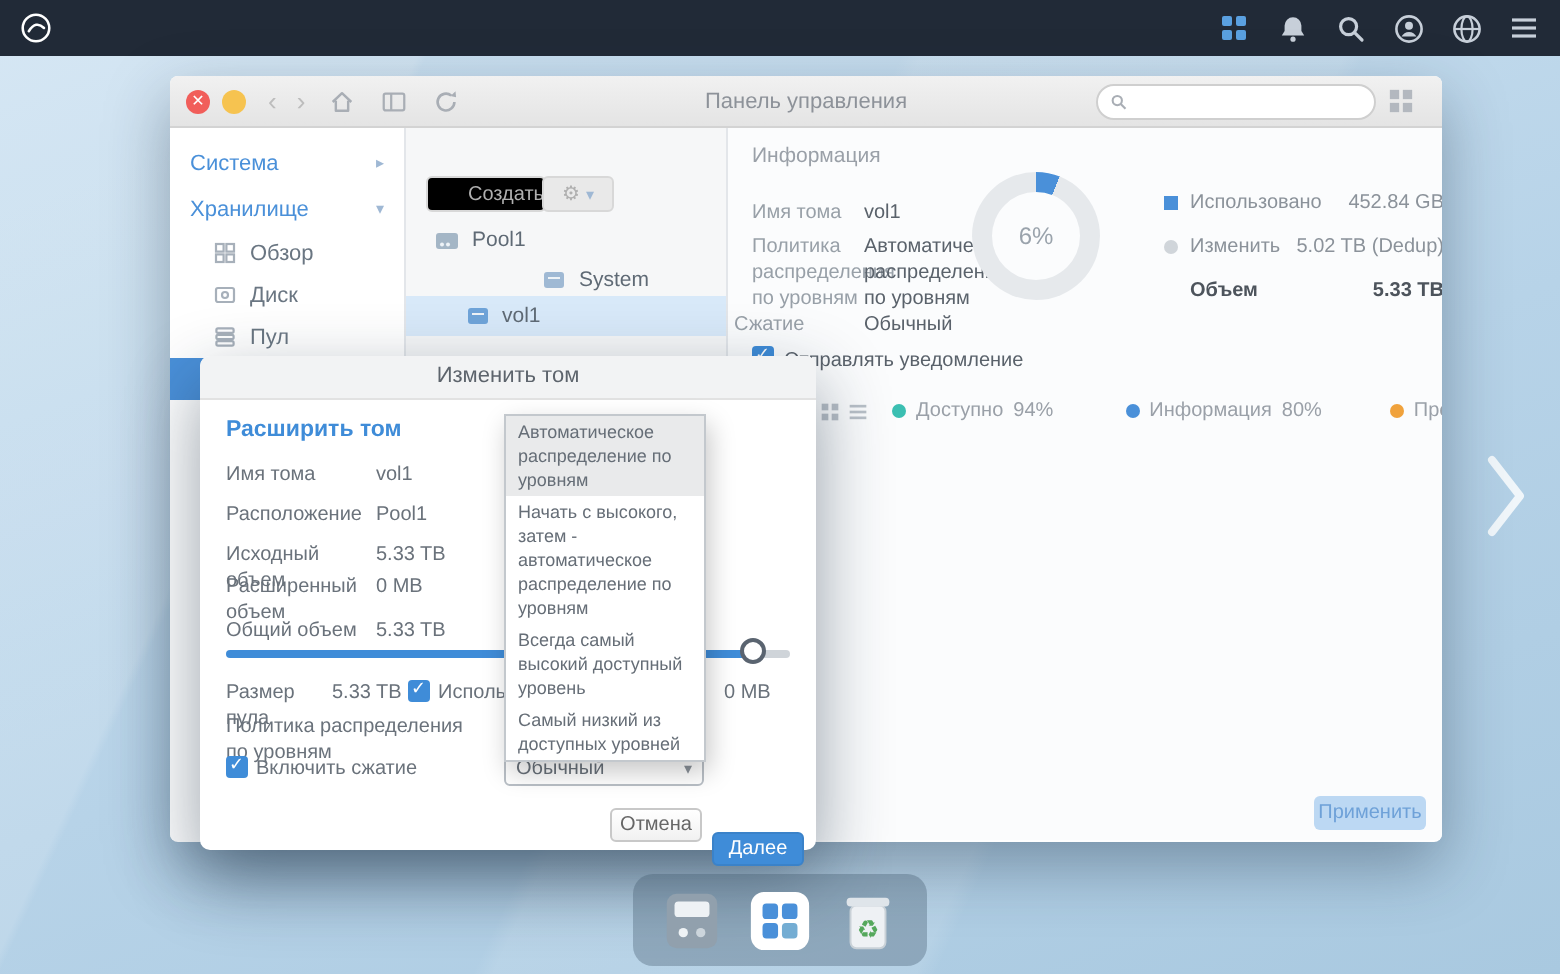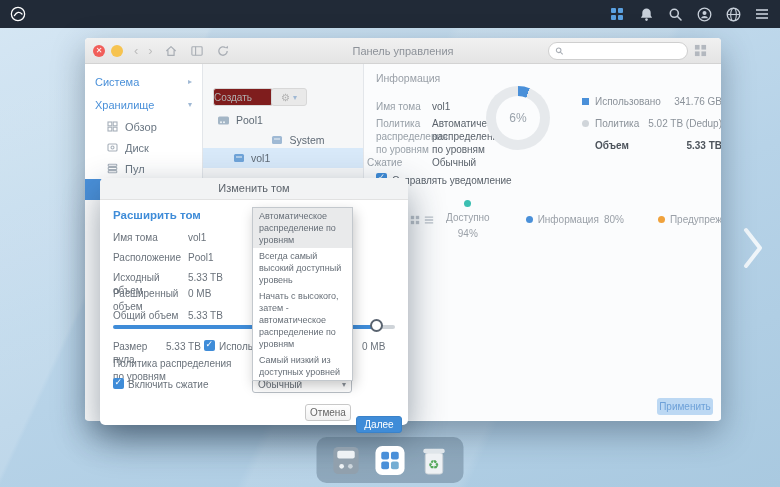--- a/index.html
+++ b/index.html
@@ -26,21 +26,21 @@
   .win-body{display:flex;height:356px;}
   
   .sidebar{width:118px;background:#fff;border-right:1px solid #e3e6ea;padding-top:6px;box-sizing:border-box;font-size:11px;}
   .side-group{height:23px;display:flex;align-items:center;justify-content:space-between;padding:0 10px;color:#4a90d9;cursor:pointer;}
   .chev{font-size:8px;color:#9fb8d4;}
   .sub-row{height:21px;display:flex;align-items:center;gap:7px;padding:0 8px 0 22px;color:#6a7682;cursor:pointer;}
   .sub-row.selected{background:#4a90d9;color:#fff;}
   
   .vlist{width:160px;background:#f6f7f8;border-right:1px solid #e3e6ea;position:relative;font-size:10.5px;}
   .vlist-header{padding:8px 10px 0;color:#9aa0a8;}
-  .create-btn{position:absolute;left:10px;top:24px;width:60px;height:18px;background:#7f1d1d;border:1px solid #d8d8d8;border-radius:3px;color:#b0b0b0;font-size:10px;text-align:left;line-height:17px;box-sizing:border-box;cursor:default;}
+  .create-btn{position:absolute;left:10px;top:24px;width:60px;height:18px;background:#000000;border:1px solid #d8d8d8;border-radius:3px;color:#b0b0b0;font-size:10px;text-align:right;line-height:17px;box-sizing:border-box;cursor:default;}
   .gear-btn{position:absolute;left:68px;top:24px;width:36px;height:18px;background:#e9e9e9;border:1px solid #d8d8d8;border-radius:3px;color:#b0b0b0;font-size:10px;display:flex;align-items:center;justify-content:center;gap:3px;box-sizing:border-box;cursor:pointer;}
   .tree-row{position:absolute;left:0;right:0;height:20px;display:flex;align-items:center;gap:6px;color:#5f6a75;cursor:pointer;}
   .tree-row.pool{top:46px;padding-left:14px;}
   .tree-row.child{padding-left:30px;}
   .tree-row.selected{background:#d8e9f9;}
   
   .info{flex:1;background:#fbfcfd;position:relative;font-size:10px;}
   .info-header{padding:8px 12px 0;color:#9aa0a8;font-size:10.5px;}
   .i-label{position:absolute;color:#98a0a8;line-height:1.3;}
   .i-value{position:absolute;color:#5a626b;line-height:1.3;}
@@ -290,25 +290,25 @@
         <div class="donut">
           <div class="donut-hole">
               <span>6%</span>
             </div>
         </div>
 
         <div class="legend">
           <div class="lg-row">
             <span class="bullet used"></span>
             <span>Использовано</span>
-            <span class="lg-val">341.76 GB</span>
+            <span class="lg-val">452.84 GB</span>
           </div>
           <div class="lg-row">
             <span class="bullet free"></span>
-            <span>Политика</span>
+            <span>Изменить</span>
             <span class="lg-val">5.02 TB (Dedup)</span>
           </div>
           <div class="lg-row bold">
             <span class="bullet none"></span>
             <span>Объем</span>
             <span class="lg-val">5.33 TB</span>
           </div>
         </div>
 
         <div class="status">
@@ -320,21 +320,21 @@
                 <rect x="7" y="7" width="4" height="4" fill="#b9c0c8"></rect>
               </svg>
           </span>
           <span class="hd-ic" style="margin:0 0 0 4px;">
             <svg width="10" height="10" viewBox="0 0 12 12">
                 <line x1="1" y1="2.5" x2="11" y2="2.5" stroke="#b9c0c8" stroke-width="1.6"></line>
                 <line x1="1" y1="6" x2="11" y2="6" stroke="#b9c0c8" stroke-width="1.6"></line>
                 <line x1="1" y1="9.5" x2="11" y2="9.5" stroke="#b9c0c8" stroke-width="1.6"></line>
               </svg>
           </span>
-          <span class="st-item" style="margin-left:12px;flex-direction:column;">
+          <span class="st-item" style="margin-left:12px;">
             <span class="dot ok"></span>
             <span>Доступно</span>
             <span>94%</span>
           </span>
           <span class="st-item" style="margin-left:36px;">
             <span class="dot info"></span>
             <span>Информация</span>
             <span>80%</span>
           </span>
           <span class="st-item" style="margin-left:34px;">
@@ -388,22 +388,22 @@
       <span class="sel-text">Обычный</span>
       <span class="sel-chev">▾</span>
     </div>
 
     <div class="btn-cancel">Отмена</div>
     <div class="btn-next">Далее</div>
   </div>
 
   <div class="popup">
     <div class="opt active">Автоматическое распределение по уровням</div>
+    <div class="opt">Начать с высокого, затем - автоматическое распределение по уровням</div>
     <div class="opt">Всегда самый высокий доступный уровень</div>
-    <div class="opt">Начать с высокого, затем - автоматическое распределение по уровням</div>
     <div class="opt">Самый низкий из доступных уровней</div>
   </div>
 
   <div class="dock">
     <div class="dock-ic">
       <svg width="33" height="33" viewBox="0 0 34 34">
           <rect x="4" y="3" width="26" height="28" rx="5" fill="#91a0ad"></rect>
           <rect x="8" y="7" width="18" height="8" rx="2" fill="#eef2f5"></rect>
           <circle cx="12.5" cy="23" r="2.4" fill="#eef2f5"></circle>
           <circle cx="21.5" cy="23" r="2.4" fill="#ccd5dc"></circle>

